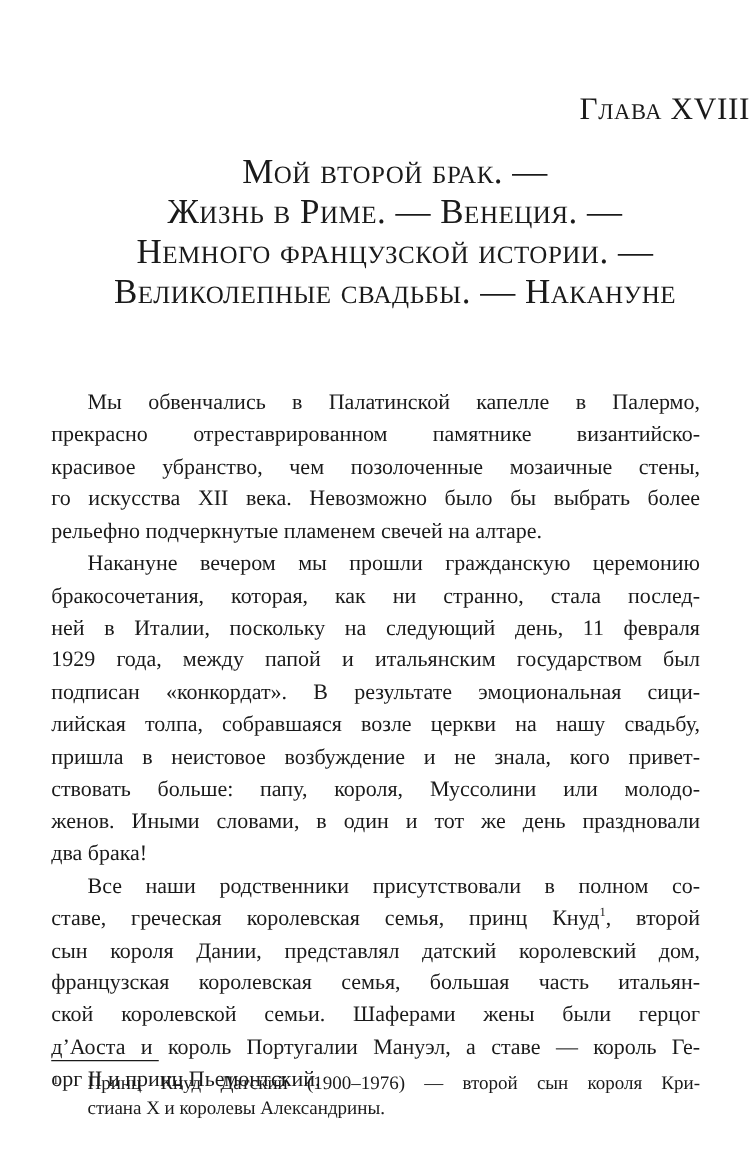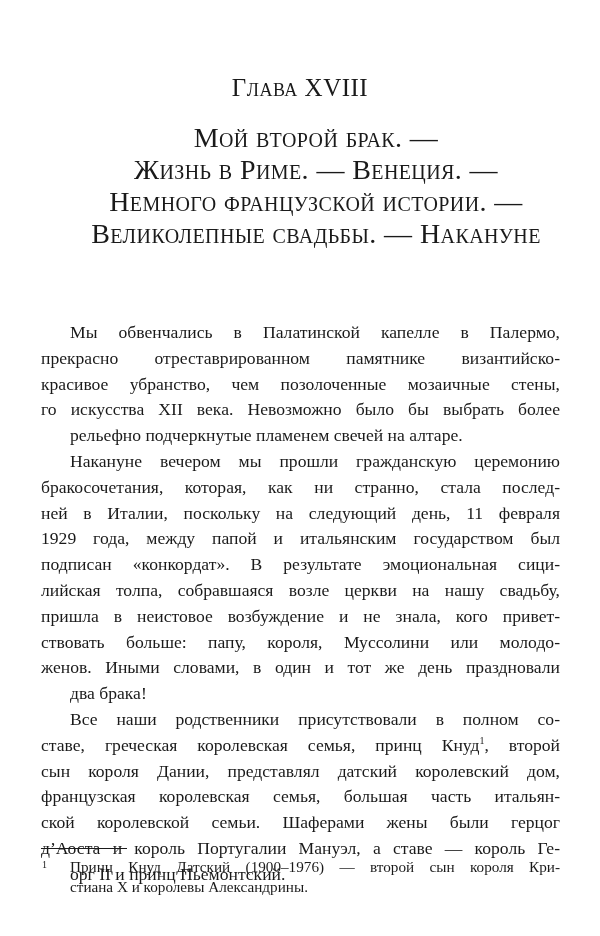--- a/index.html
+++ b/index.html
@@ -3,38 +3,38 @@
 <meta charset="utf-8">
 <style>
   html, body { margin: 0; padding: 0; background: #ffffff; }
   body {
     width: 600px; height: 936px; position: relative; overflow: hidden;
     font-family: "Liberation Serif", "DejaVu Serif", serif;
     color: #1a1a1a;
   }
   .chapter-label {
     position: absolute; top: 73px; left: 0; width: 600px;
-    text-align: center; font-size: 25px; letter-spacing: 0.5px;
+    text-align: right; font-size: 25px; letter-spacing: 0.5px;
     font-variant: small-caps; line-height: 30px;
   }
   .chapter-title {
     position: absolute; top: 122px; left: 0; width: 600px;
     text-align: center; font-size: 28px; line-height: 32px;
     font-variant: small-caps; letter-spacing: 0.4px; padding-left: 16px;
   }
   .chapter-title .t-line { display: block; white-space: nowrap; }
   .body-text {
-    position: absolute; top: 320px; left: 41px; width: 519px;
+    position: absolute; top: 309px; left: 41px; width: 519px;
     font-size: 17.6px; line-height: 25.8px;
   }
   .body-text .line {
     display: block; white-space: nowrap; text-align: justify;
     text-align-last: justify; height: 25.8px;
   }
-  .body-text .line.last { text-align-last: left; margin-left: 29px; }
+  .body-text .line.last { text-align-last: left; }
   .body-text .line.indent { padding-left: 29px; }
   .fn-ref { font-size: 10px; vertical-align: 7px; line-height: 0; }
   .footnote-rule {
     position: absolute; top: 848px; left: 41px; width: 86px; height: 1px;
     background: #1a1a1a;
   }
   .footnote {
     position: absolute; top: 857px; left: 41px; width: 519px;
     font-size: 15.2px; line-height: 19.5px;
   }

